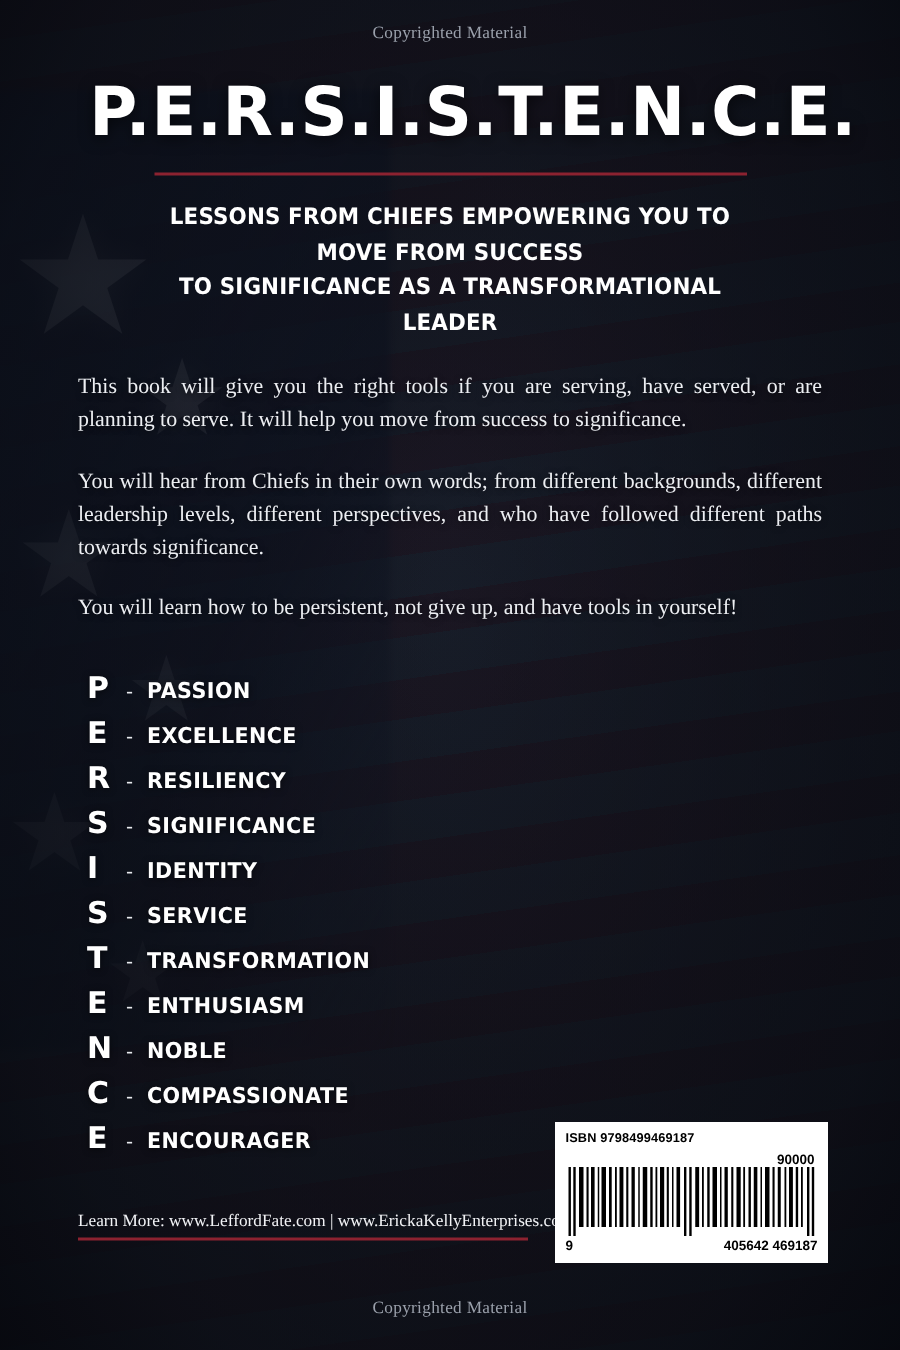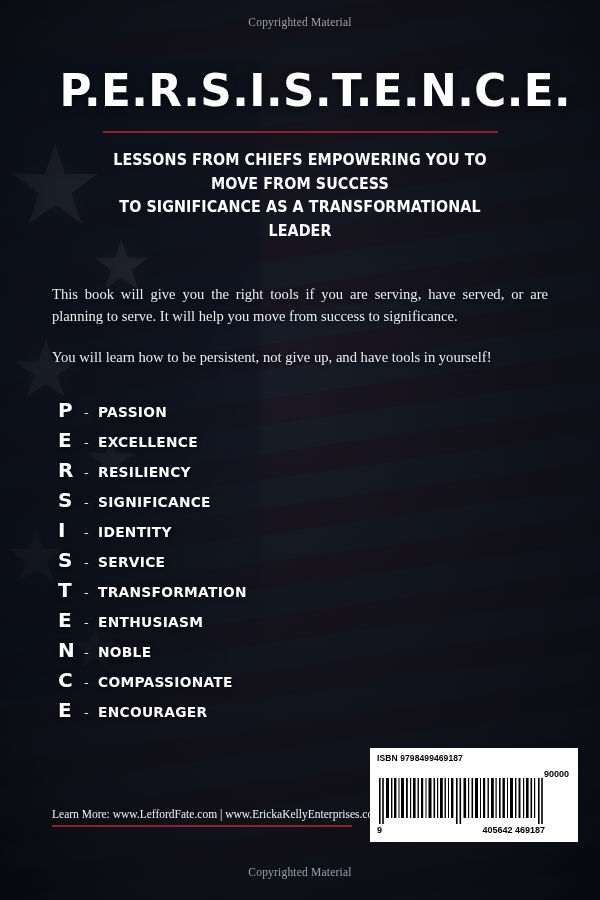--- a/index.html
+++ b/index.html
@@ -81,21 +81,21 @@
     letter-spacing: .2px;
     font-family: "Liberation Serif", serif;
   }
   .watermark.top { top: 16px; }
   .watermark.bottom { bottom: 22px; }
 
   
   .content {
     position: absolute;
     left: 0; right: 0; top: 0; bottom: 0;
-    padding: 16px 52px;
+    padding: 0 52px;
     box-sizing: border-box;
   }
 
   .title {
     margin: 0;
     padding-top: 48px;
     text-align: center;
     font-family: "DejaVu Sans", sans-serif;
     font-weight: 700;
     font-size: 45px;
@@ -119,21 +119,21 @@
     font-family: "DejaVu Sans", sans-serif;
     font-weight: 700;
     font-size: 15.2px;
     line-height: 1.55;
     letter-spacing: .1px;
     color: #ffffff;
     transform: scaleX(0.94);
   }
 
   .body-copy {
-    margin-top: 40px;
+    margin-top: 20px;
   }
   .body-copy p {
     margin: 0 0 18px 0;
     font-family: "Liberation Serif", serif;
     font-size: 14.6px;
     line-height: 1.52;
     color: #eceef2;
     text-align: justify;
     text-shadow: 0 1px 4px rgba(0,0,0,0.55);
   }
@@ -192,21 +192,21 @@
     height: 1.5px;
     width: 300px;
     background: #8c2230;
   }
 
   
   .isbn-box {
     position: absolute;
     left: 370px;
     top: 748px;
-    width: 208px;
+    width: 182px;
     height: 94px;
     background: #ffffff;
     box-sizing: border-box;
     padding: 5px 7px 4px 7px;
   }
   .isbn-top {
     display: flex;
     justify-content: space-between;
     align-items: flex-start;
   }
@@ -271,20 +271,21 @@
 
     <div class="rule"></div>
 
     <div class="subtitle">
       <div>LESSONS FROM CHIEFS EMPOWERING YOU TO MOVE FROM SUCCESS</div>
       <div>TO SIGNIFICANCE AS A TRANSFORMATIONAL LEADER</div>
     </div>
 
     <div class="body-copy">
       <p>This book will give you the right tools if you are serving, have served, or are planning to serve. It will help you move from success to significance.</p>
+      <p>You will hear from Chiefs in their own words; from different backgrounds, different leadership levels, different perspectives, and who have followed different paths towards significance.</p>
       <p>You will learn how to be persistent, not give up, and have tools in yourself!</p>
     </div>
 
     <div class="acrostic">
       <div class="acro-row">
         <span class="acro-letter">P</span>
         <span class="acro-dash">-</span>
         <span class="acro-word">PASSION</span>
       </div>
       <div class="acro-row">

